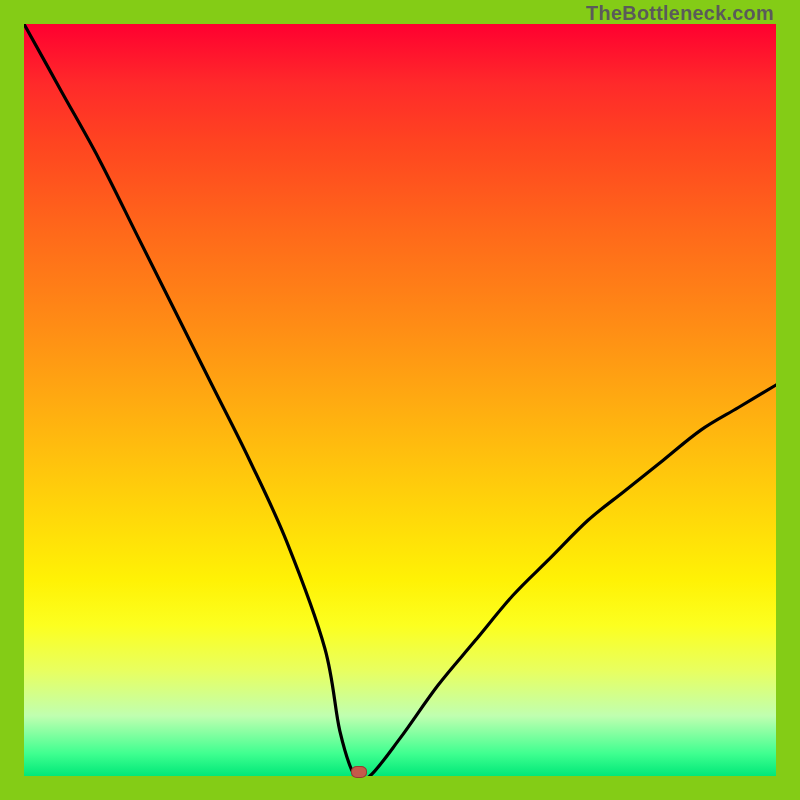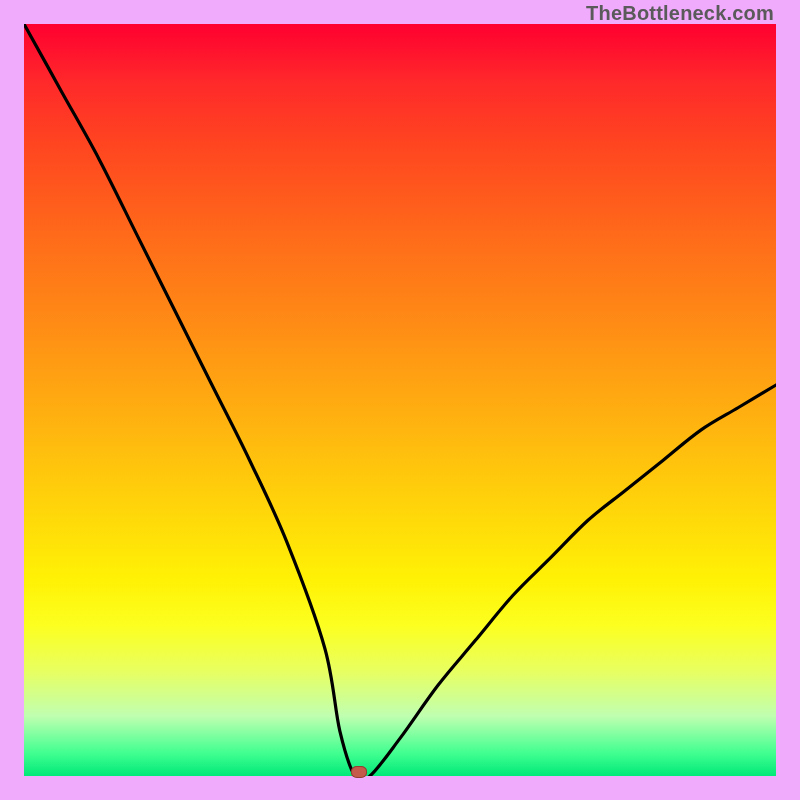--- a/index.html
+++ b/index.html
@@ -1,21 +1,21 @@
 <!DOCTYPE html>
 <html><head>
 <meta charset="utf-8">
 <style>
   * { margin: 0; padding: 0; box-sizing: border-box; }
   html, body { width: 800px; height: 800px; overflow: hidden; background: #000; }
   .frame {
     position: relative;
     width: 800px;
     height: 800px;
-    background: #f0abfc;
+    background: #84cc16;
   }
   .plot-area {
     position: absolute;
     left: 24px;
     top: 24px;
     width: 752px;
     height: 752px;
     background: linear-gradient(to bottom,
       #ff0030 0%,
       #ff2a2a 8%,

